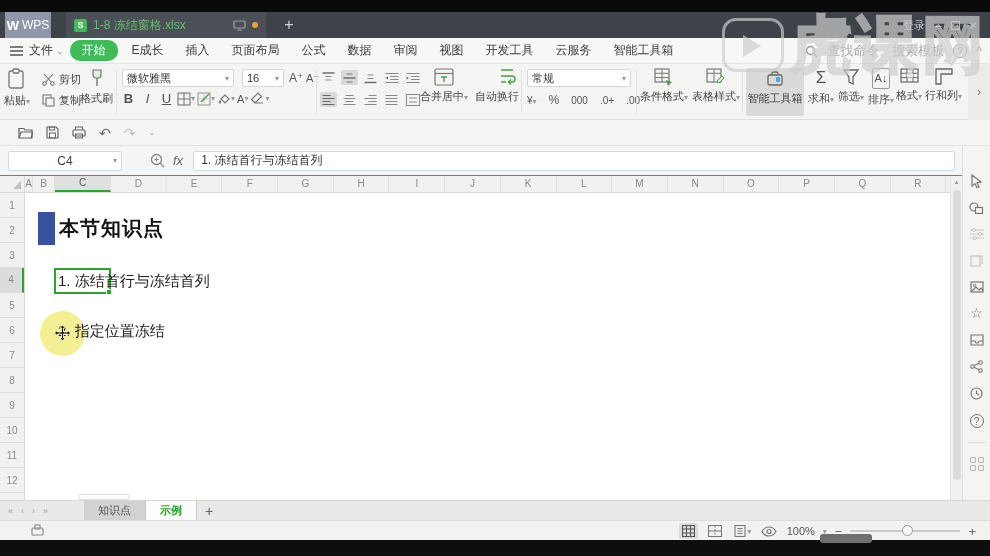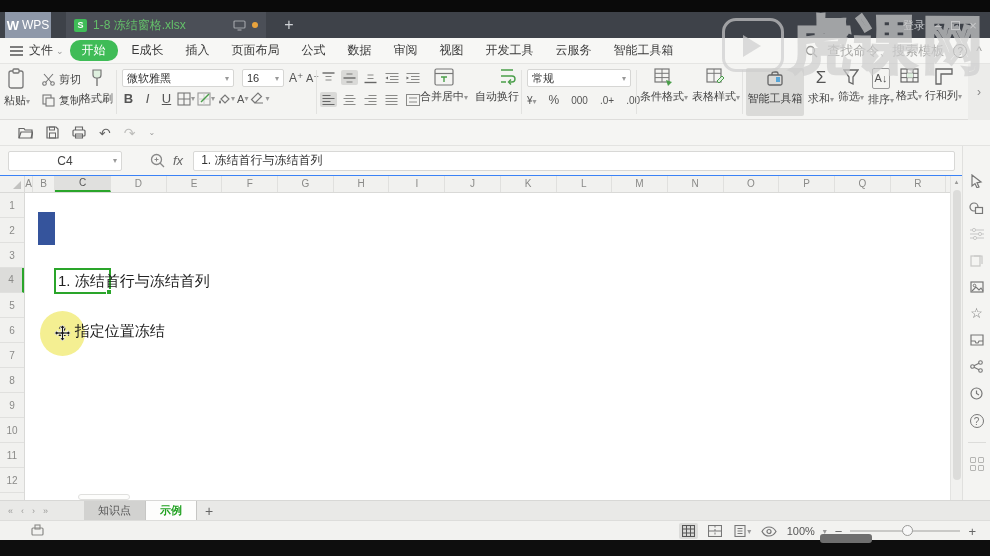--- a/index.html
+++ b/index.html
@@ -472,20 +472,21 @@
       <span>8</span>
       <span>9</span>
       <span>10</span>
       <span>11</span>
       <span>12</span>
       <span>13</span>
     </div>
 
   <div class="abs grid">
     <div class="abs bluerect"></div>
+    <div class="abs heading">本节知识点</div>
     <div class="abs ycircle"></div>
     <div class="abs c4box"></div>
     <div class="abs item1">1. 冻结首行与冻结首列</div>
     <div class="abs item2">2. 指定位置冻结</div>
     <svg class="abs movecur" width="17" height="17" viewBox="0 0 17 17">
         <path d="M8.5 0L5.8 3h1.7v4H3.5V5.3L0.5 8l3 2.7V9h4v4H5.8l2.7 3 2.7-3H9.5V9h4v1.7l3-2.7-3-2.7V7h-4V3h1.7z" fill="#141414" stroke="#fff" stroke-width="0.8"></path>
       </svg>
   </div>
 
   <div class="abs hthumb"></div>

